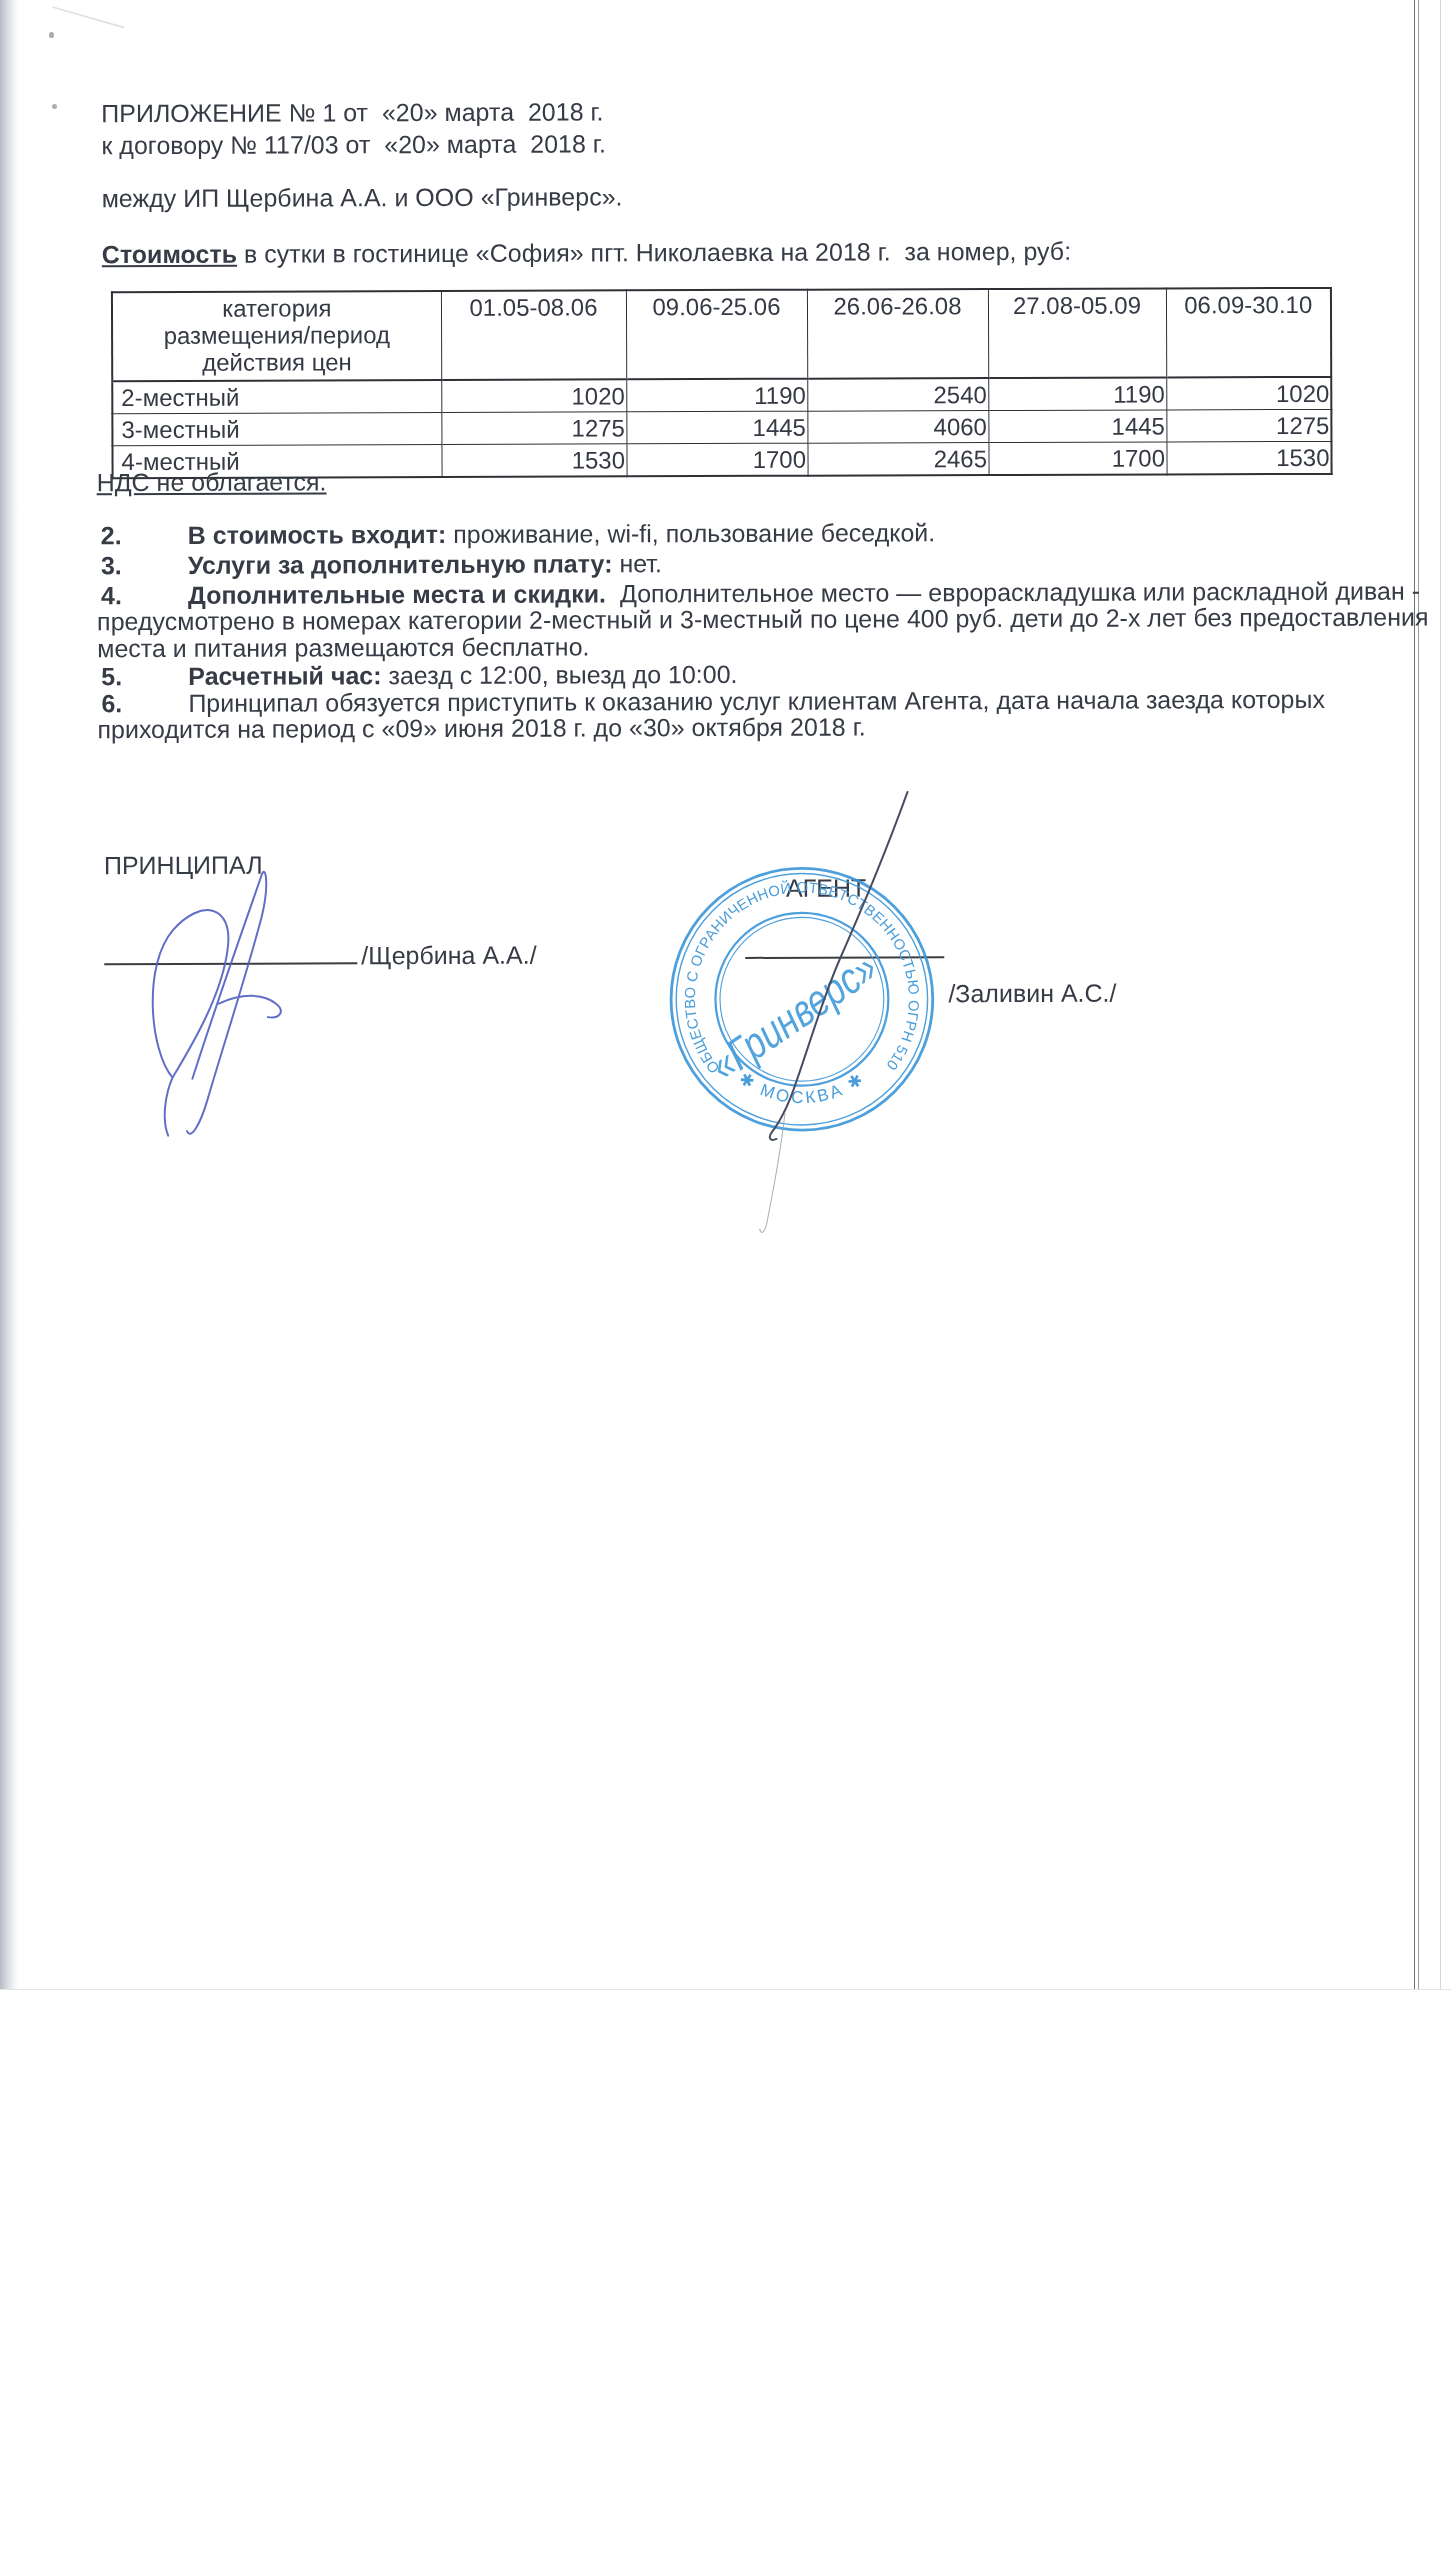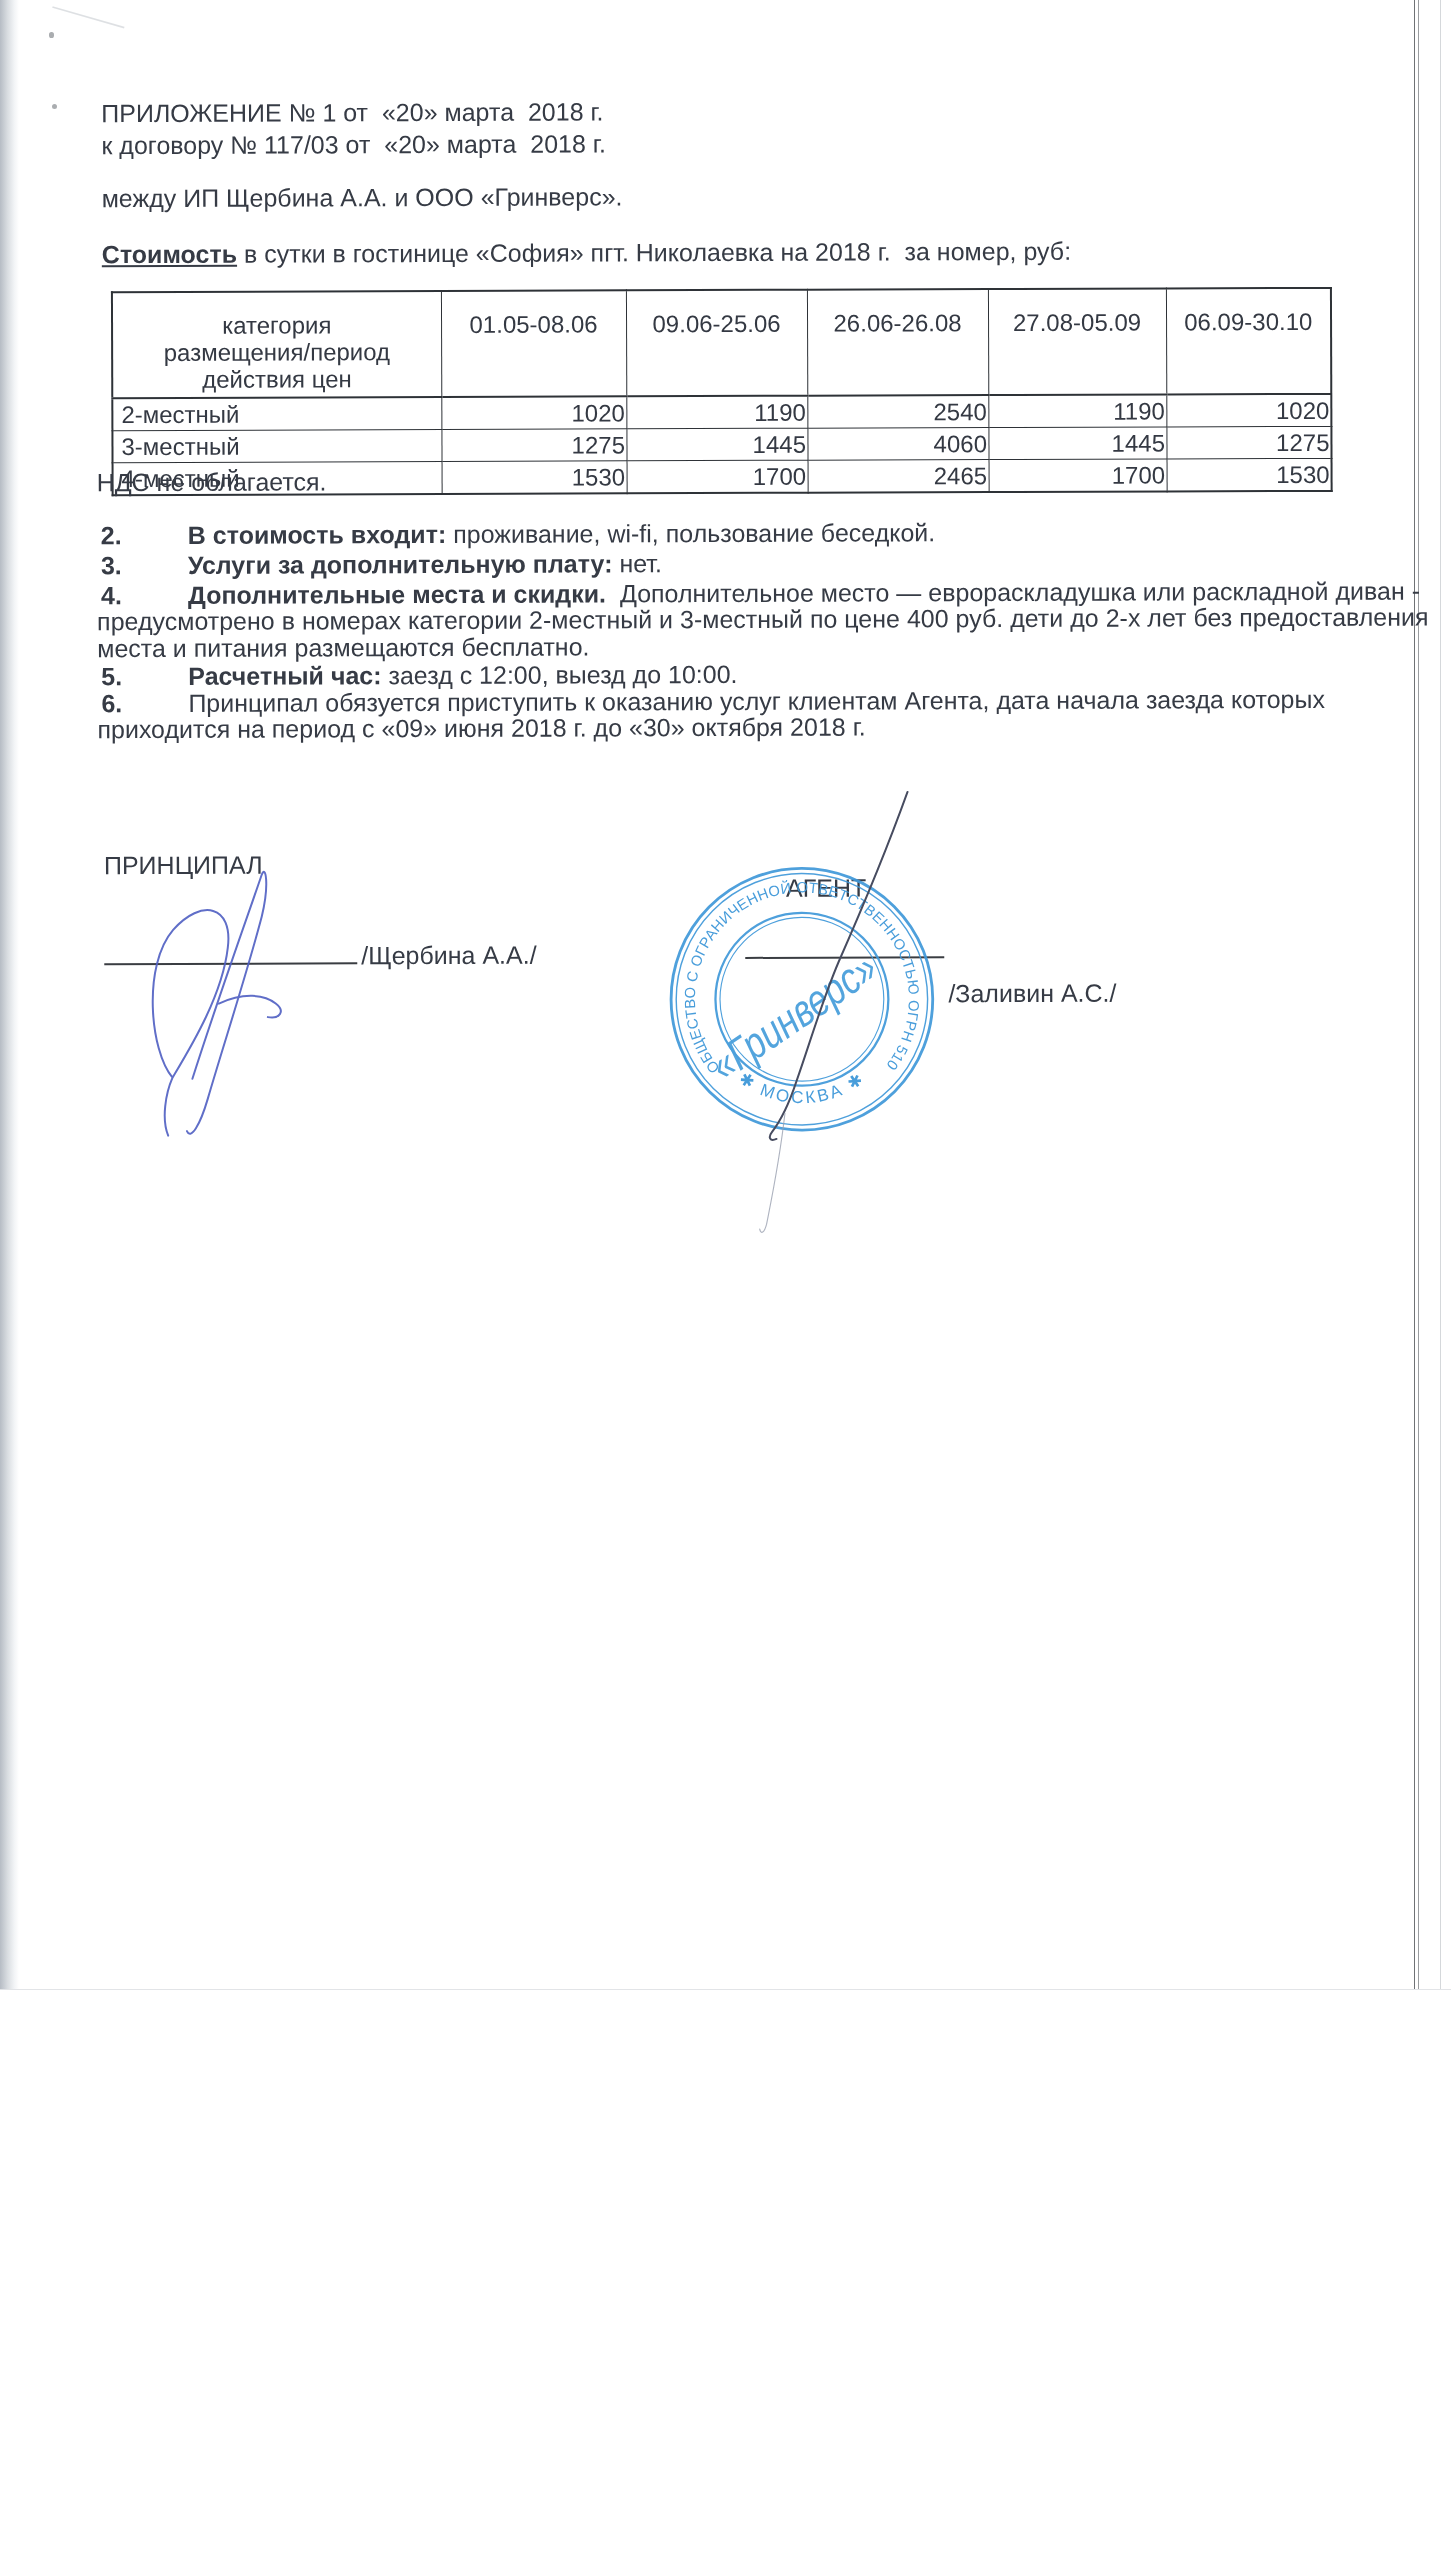--- a/index.html
+++ b/index.html
@@ -32,21 +32,21 @@
   
   .price-table{
     position:absolute;left:112px;top:289px;width:1219px;
     border-collapse:collapse;table-layout:fixed;
     border:2.3px solid #2e3237;
   }
   .price-table td,.price-table th{
     border:1.7px solid #2e3237;font-size:24px;font-weight:normal;color:#343943;
     overflow:hidden;
   }
-  .price-table thead th{height:84px;vertical-align:top;padding-top:19px;border-bottom:2.8px solid #2e3237;}
+  .price-table thead th{height:84px;vertical-align:top;padding-top:2px;border-bottom:2.8px solid #2e3237;}
   .cat-head-inner{width:251px;margin:0 auto;text-align:center;line-height:27px;}
   .price-table tbody td{height:29px;vertical-align:middle;text-align:right;}
   .price-table tbody td.cat{ text-align:left;padding-left:8px;}
   
   .sig-line{position:absolute;height:0;border-top:2.3px solid #3a3d42;}
   svg text{font-family:"Liberation Sans","DejaVu Sans",sans-serif;}
 </style>
 </head>
 <body>
 
@@ -111,21 +111,21 @@
           <td class="cat">4-местный</td>
           <td>1530</td>
           <td>1700</td>
           <td>2465</td>
           <td>1700</td>
           <td>1530</td>
         </tr>
       </tbody>
     </table>
 
-    <div class="line" style="left:97px;top:466px;">НДС не облагается.</div>
+    <div class="line" style="left:97px;top:466px;text-decoration:underline;">НДС не облагается.</div>
 
     <div class="line" style="left:101px;top:519px;"><span class="num">2.</span><span class="b">В стоимость входит:</span><span> проживание, wi-fi, пользование беседкой.</span></div>
 
     <div class="line" style="left:101px;top:549px;"><span class="num">3.</span><span class="b">Услуги за дополнительную плату:</span><span> нет.</span></div>
 
     <div class="line" style="left:101px;top:579px;"><span class="num">4.</span><span class="b">Дополнительные места и скидки.</span><span>  Дополнительное место — еврораскладушка или раскладной диван -</span></div>
     <div class="line" style="left:97px;top:605px;">предусмотрено в номерах категории 2-местный и 3-местный по цене 400 руб. дети до 2-х лет без предоставления</div>
     <div class="line" style="left:97px;top:632px;">места и питания размещаются бесплатно.</div>
 
     <div class="line" style="left:101px;top:660px;"><span class="num">5.</span><span class="b">Расчетный час:</span><span> заезд с 12:00, выезд до 10:00.</span></div>

